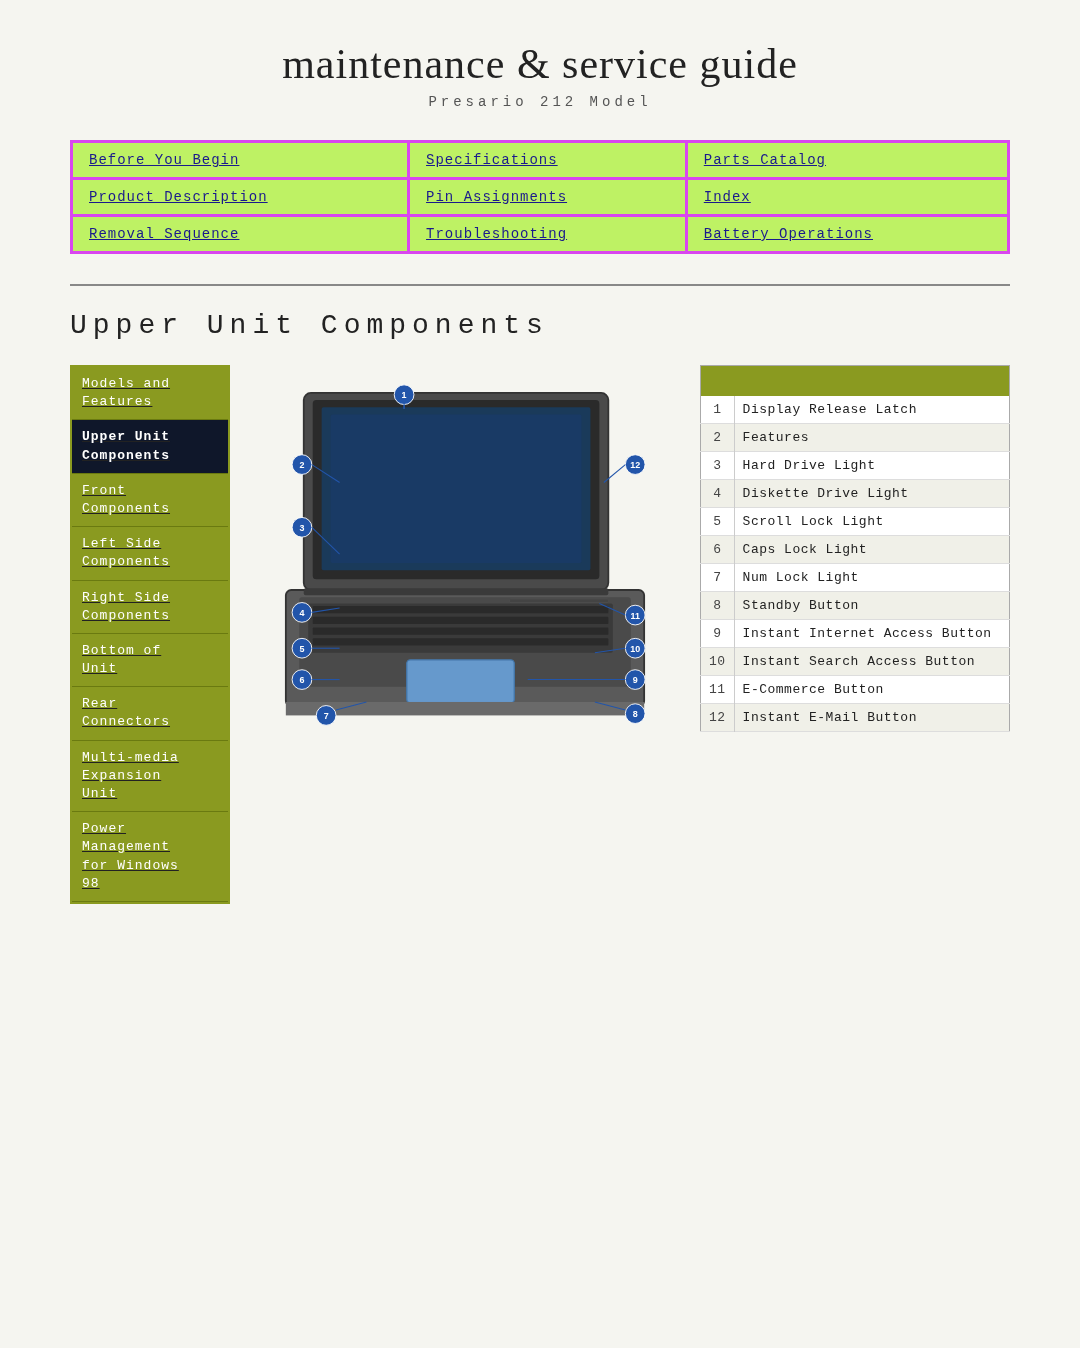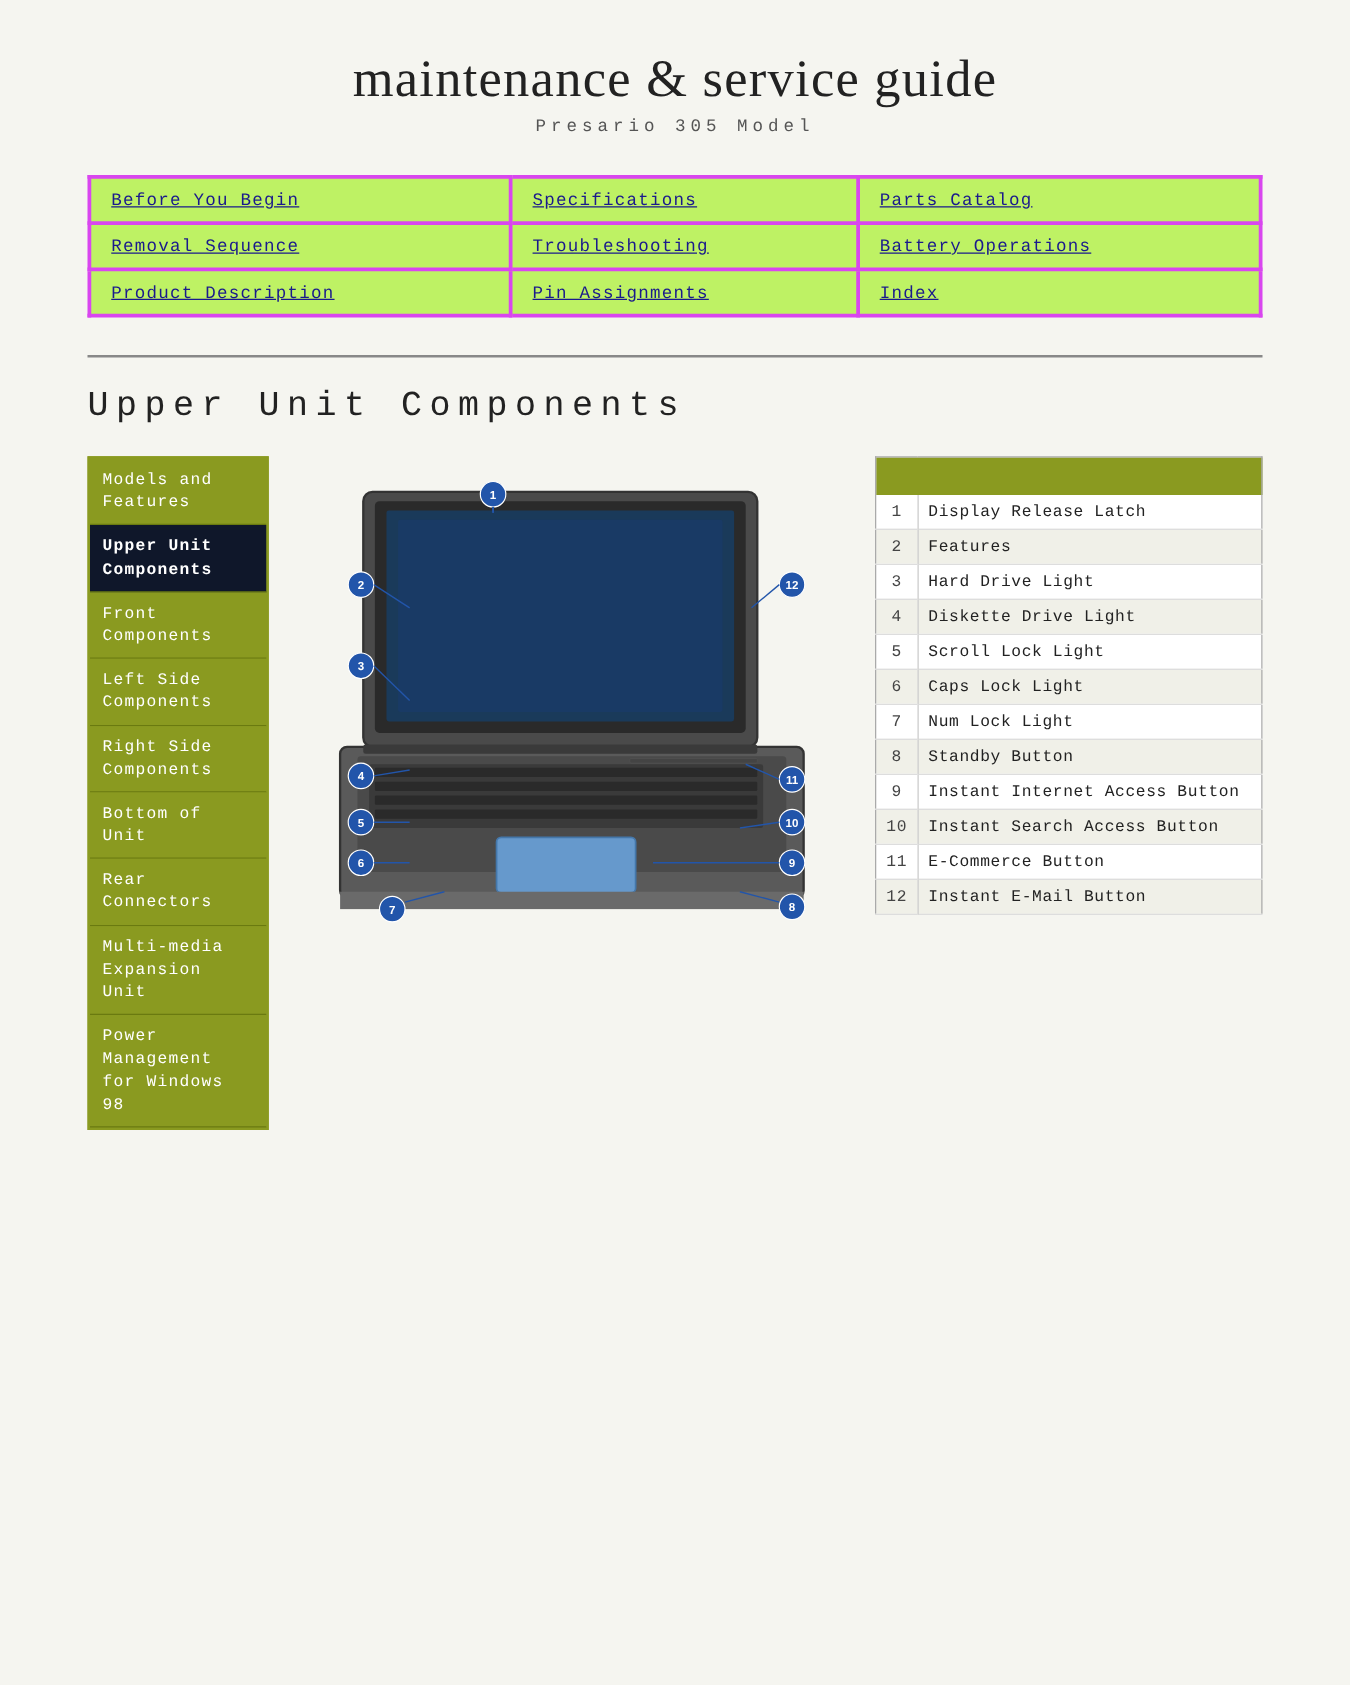--- a/index.html
+++ b/index.html
@@ -75,24 +75,25 @@
 
     
     .content-area {
       display: flex;
       gap: 0;
       align-items: flex-start;
     }
 
     
     .sidebar {
-      width: 145px;
+      width: 160px;
       flex-shrink: 0;
       border: 2px solid #8a9a20;
       background: #8a9a20;
+      text-decoration: underline;
     }
     .sidebar-item {
       display: block;
       padding: 8px 10px;
       color: #fff;
       text-decoration: none;
       font-size: 13px;
       letter-spacing: 1px;
       border-bottom: 1px solid #6a7a10;
       background: #8a9a20;
@@ -151,39 +152,39 @@
       max-width: 480px;
     }
   </style>
 </head>
 <body>
 
 <div class="page-wrapper">
 
   <div class="header">
     <h1 class="main-title">maintenance &amp; service guide</h1>
-    <p class="subtitle">Presario 305 Model</p>
+    <p class="subtitle">Presario 212 Model</p>
   </div>
 
   <table class="nav-table">
     <tbody>
       <tr>
         <td><a href="#">Before&nbsp;You&nbsp;Begin</a></td>
         <td><a href="#">Specifications</a></td>
         <td><a href="#">Parts&nbsp;Catalog</a></td>
       </tr>
       <tr>
+        <td><a href="#">Product&nbsp;Description</a></td>
+        <td><a href="#">Pin&nbsp;Assignments</a></td>
+        <td><a href="#">Index</a></td>
+      </tr>
+      <tr>
         <td><a href="#">Removal&nbsp;Sequence</a></td>
         <td><a href="#">Troubleshooting</a></td>
         <td><a href="#">Battery&nbsp;Operations</a></td>
-      </tr>
-      <tr>
-        <td><a href="#">Product&nbsp;Description</a></td>
-        <td><a href="#">Pin&nbsp;Assignments</a></td>
-        <td><a href="#">Index</a></td>
       </tr>
     </tbody>
   </table>
 
   <hr class="divider">
 
   <h2 class="section-title">Upper Unit Components</h2>
 
   <div class="content-area">
 

